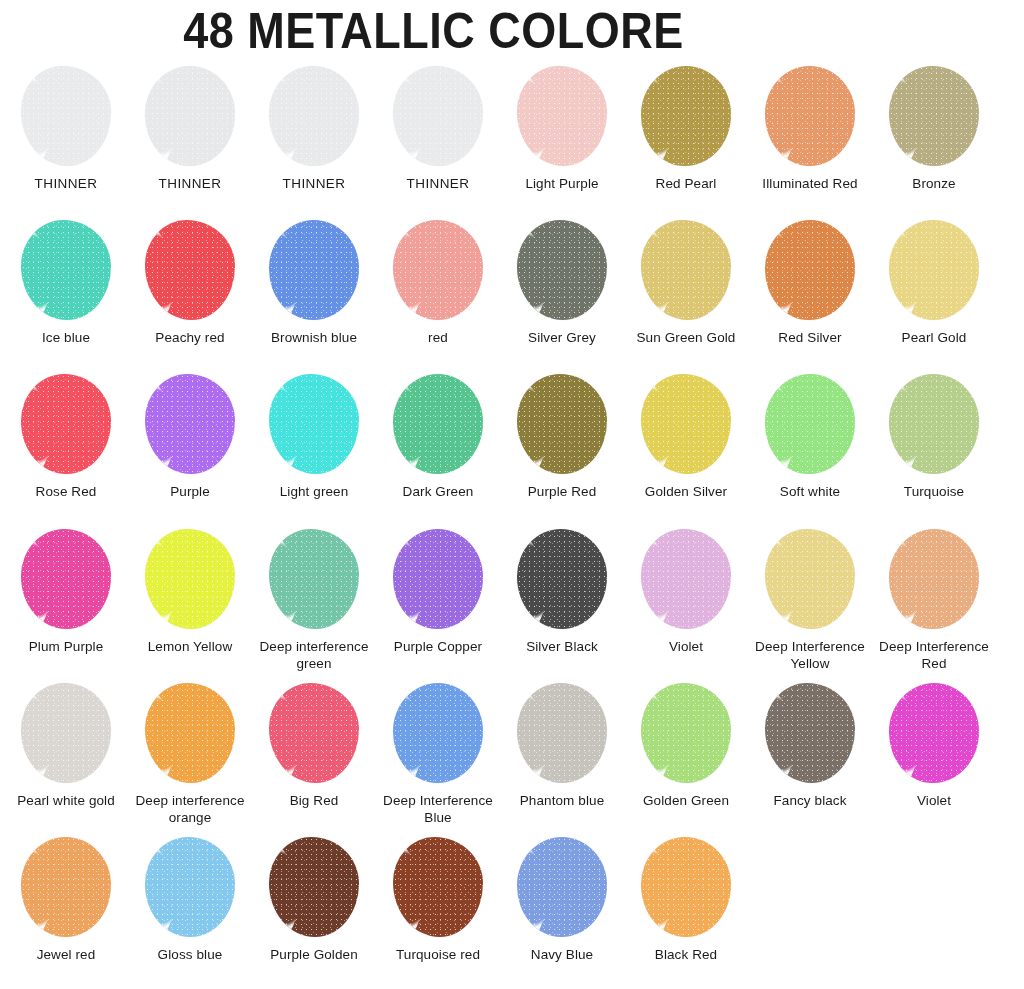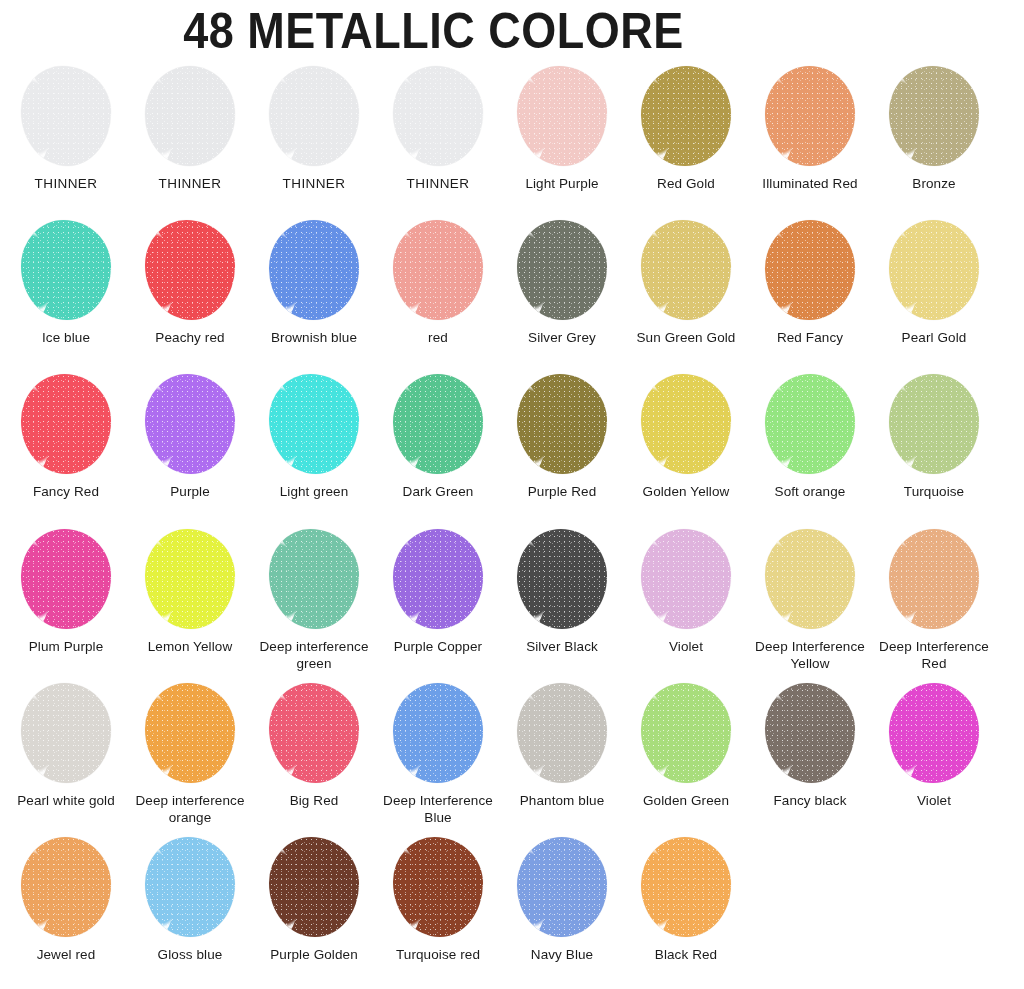--- a/index.html
+++ b/index.html
@@ -182,21 +182,21 @@
           <div class="rim" style="background: rgb(227, 169, 166);"></div>
           <div class="swatch" style="background: rgb(242, 201, 197); border-radius: 46.6% 53.5% 48.4% 51.6% / 45.5% 46.3% 53.7% 54.5%;"></div>
         </div>
         <div class="label">Light Purple</div>
       </div>
       <div class="cell">
         <div class="swatch-wrap">
           <div class="rim" style="background: rgb(155, 132, 57);"></div>
           <div class="swatch" style="background: rgb(178, 154, 73); border-radius: 50.8% 50% 51.2% 48.8% / 49% 48.4% 51.6% 51%;"></div>
         </div>
-        <div class="label">Red Gold</div>
+        <div class="label">Red Pearl</div>
       </div>
       <div class="cell">
         <div class="swatch-wrap">
           <div class="rim" style="background: rgb(215, 128, 79);"></div>
           <div class="swatch" style="background: rgb(232, 153, 106); border-radius: 49.6% 51% 50.4% 49.6% / 48% 47.8% 52.2% 52%;"></div>
         </div>
         <div class="label">Illuminated Red</div>
       </div>
       <div class="cell">
         <div class="swatch-wrap">
@@ -245,35 +245,35 @@
           <div class="rim" style="background: rgb(200, 174, 86);"></div>
           <div class="swatch" style="background: rgb(220, 198, 114); border-radius: 46.6% 53.5% 48.4% 51.6% / 45.5% 46.3% 53.7% 54.5%;"></div>
         </div>
         <div class="label">Sun Green Gold</div>
       </div>
       <div class="cell">
         <div class="swatch-wrap">
           <div class="rim" style="background: rgb(200, 110, 48);"></div>
           <div class="swatch" style="background: rgb(220, 134, 71); border-radius: 50.8% 50% 51.2% 48.8% / 49% 48.4% 51.6% 51%;"></div>
         </div>
-        <div class="label">Red Fancy</div>
+        <div class="label">Red Silver</div>
       </div>
       <div class="cell">
         <div class="swatch-wrap">
           <div class="rim" style="background: rgb(212, 191, 103);"></div>
           <div class="swatch" style="background: rgb(233, 214, 132); border-radius: 49.6% 51% 50.4% 49.6% / 48% 47.8% 52.2% 52%;"></div>
         </div>
         <div class="label">Pearl Gold</div>
       </div>
       <div class="cell">
         <div class="swatch-wrap">
           <div class="rim" style="background: rgb(226, 53, 69);"></div>
           <div class="swatch" style="background: rgb(244, 80, 95); border-radius: 48.4% 52% 49.6% 50.4% / 47% 47.2% 52.8% 53%;"></div>
         </div>
-        <div class="label">Fancy Red</div>
+        <div class="label">Rose Red</div>
       </div>
       <div class="cell">
         <div class="swatch-wrap">
           <div class="rim" style="background: rgb(151, 82, 221);"></div>
           <div class="swatch" style="background: rgb(174, 109, 240); border-radius: 47.2% 53% 48.8% 51.2% / 46% 46.6% 53.4% 54%;"></div>
         </div>
         <div class="label">Purple</div>
       </div>
       <div class="cell">
         <div class="swatch-wrap">
@@ -294,28 +294,28 @@
           <div class="rim" style="background: rgb(118, 104, 43);"></div>
           <div class="swatch" style="background: rgb(140, 125, 58); border-radius: 47.8% 52.5% 49.2% 50.8% / 46.5% 46.9% 53.1% 53.5%;"></div>
         </div>
         <div class="label">Purple Red</div>
       </div>
       <div class="cell">
         <div class="swatch-wrap">
           <div class="rim" style="background: rgb(205, 185, 61);"></div>
           <div class="swatch" style="background: rgb(226, 208, 85); border-radius: 46.6% 53.5% 48.4% 51.6% / 45.5% 46.3% 53.7% 54.5%;"></div>
         </div>
-        <div class="label">Golden Yellow</div>
+        <div class="label">Golden Silver</div>
       </div>
       <div class="cell">
         <div class="swatch-wrap">
           <div class="rim" style="background: rgb(120, 212, 99);"></div>
           <div class="swatch" style="background: rgb(148, 229, 129); border-radius: 50.8% 50% 51.2% 48.8% / 49% 48.4% 51.6% 51%;"></div>
         </div>
-        <div class="label">Soft orange</div>
+        <div class="label">Soft white</div>
       </div>
       <div class="cell">
         <div class="swatch-wrap">
           <div class="rim" style="background: rgb(159, 186, 112);"></div>
           <div class="swatch" style="background: rgb(182, 206, 140); border-radius: 49.6% 51% 50.4% 49.6% / 48% 47.8% 52.2% 52%;"></div>
         </div>
         <div class="label">Turquoise</div>
       </div>
       <div class="cell">
         <div class="swatch-wrap">

